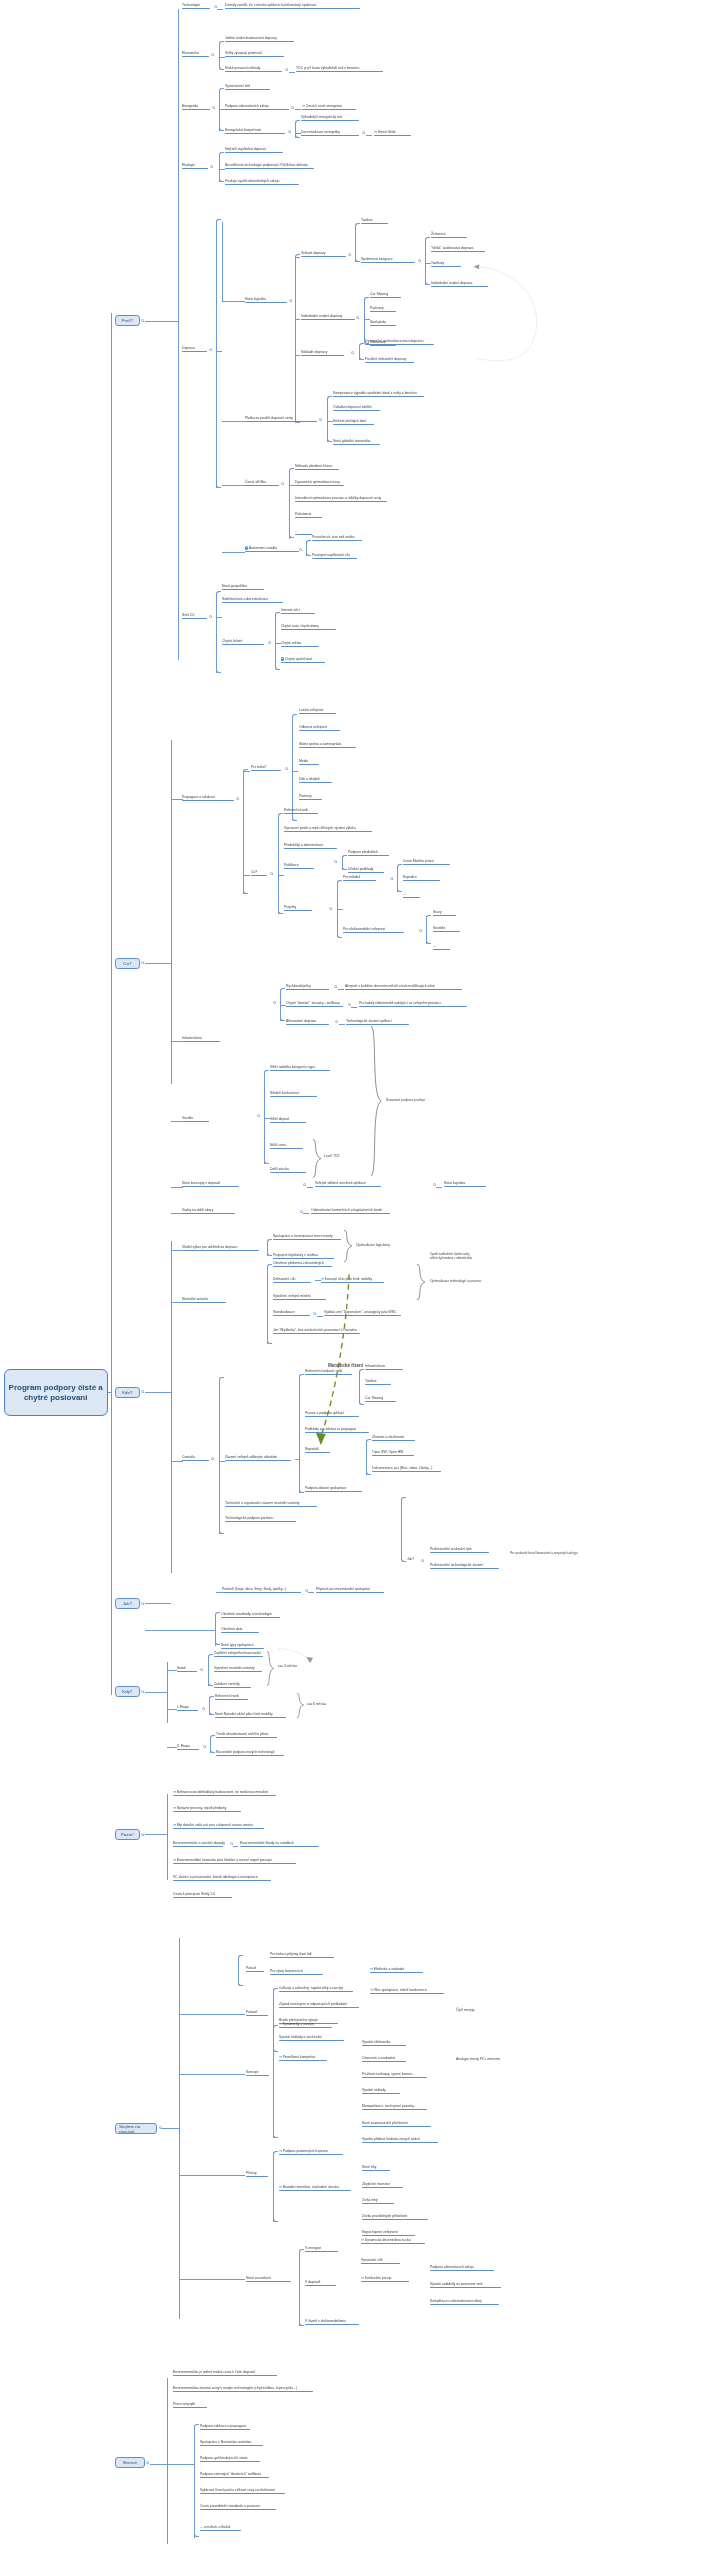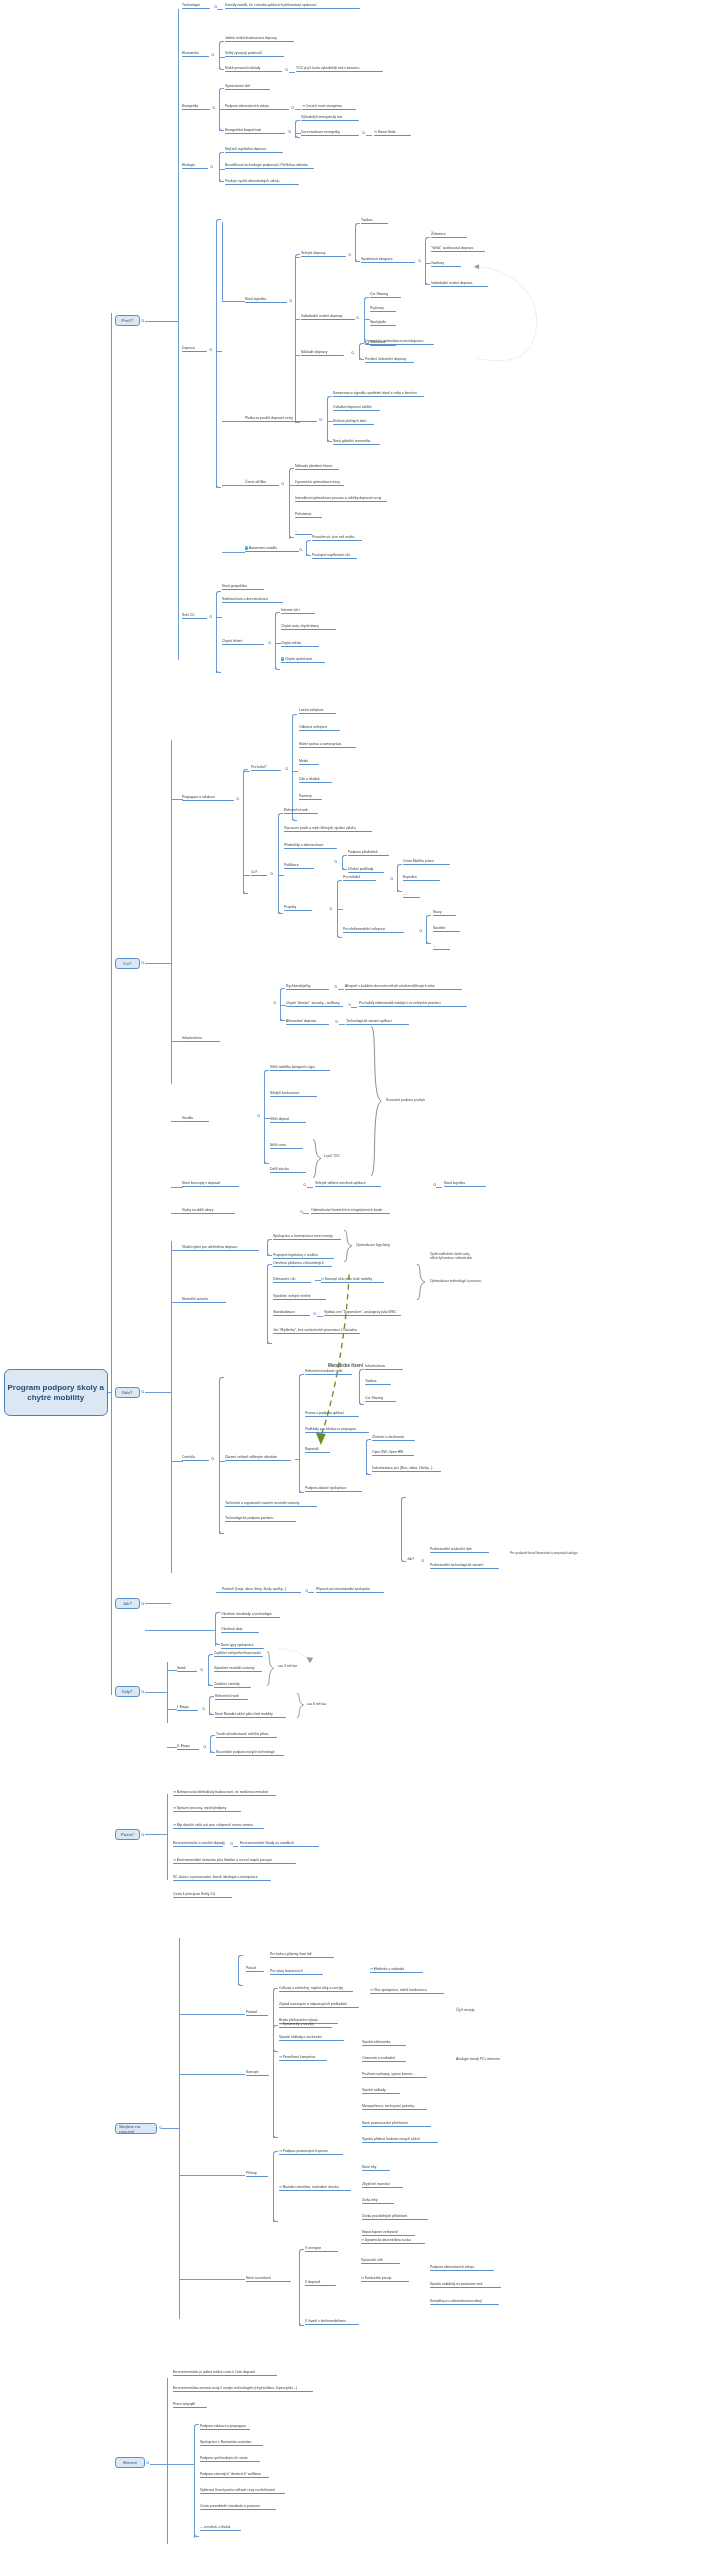--- a/index.html
+++ b/index.html
@@ -133,21 +133,21 @@
   
   .dotted { position:absolute; pointer-events:none; }
   .brace { position:absolute; pointer-events:none; }
   .greenarrow { position:absolute; pointer-events:none; }
 </style>
 </head>
 <body>
 
 <div id="map">
 
-  <div class="root">Program podpory školy a chytré mobility</div>
+  <div class="root">Program podpory čisté a chytré posiovani</div>
 
   <div class="ln lnv" style="left:111px; top:313px; height:1382px;"></div>
   <div class="ln lnh" style="left:108px; top:1392px; width:3.7px;"></div>
 
   <div class="pill" style="left:115px; top:315px; width:24.6px;">Proč?</div>
   <div class="tgl" style="left:141px; top:319px;"></div>
 
   <div class="pill" style="left:115px; top:958px; width:24.6px;">Co?</div>
   <div class="tgl" style="left:141px; top:961px;"></div>
 

